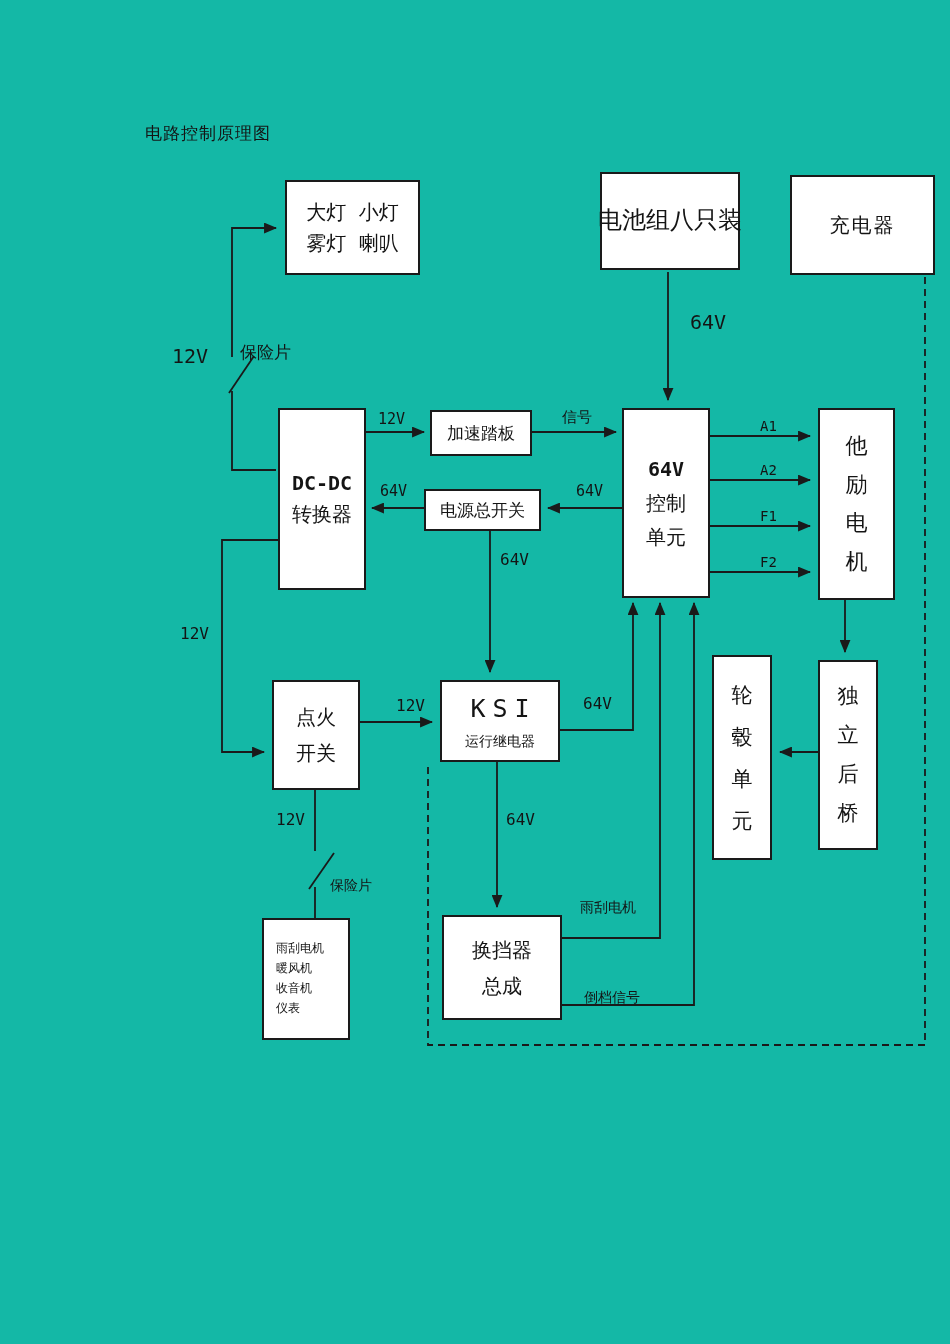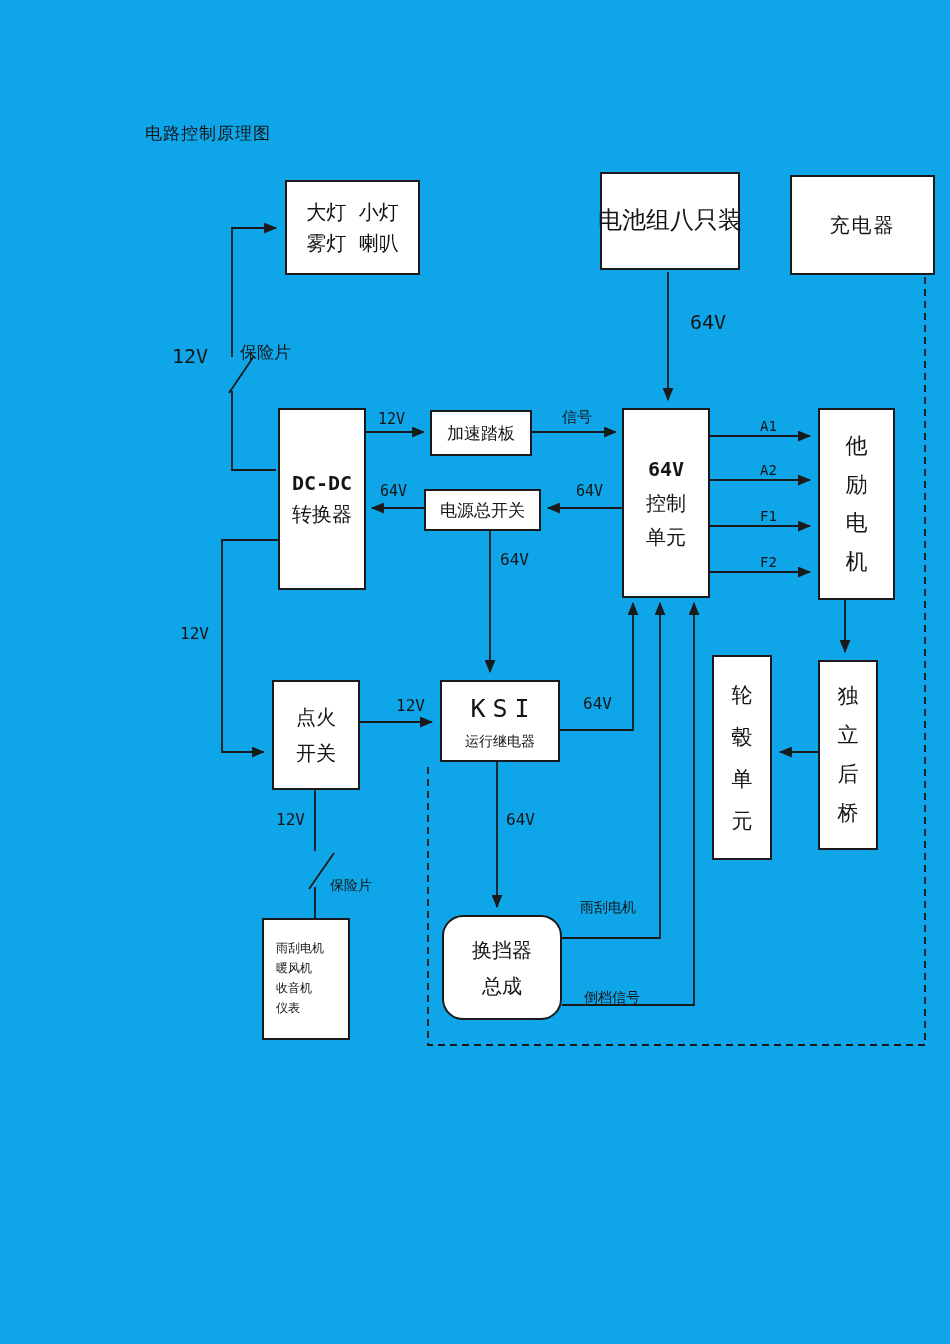--- a/index.html
+++ b/index.html
@@ -1,17 +1,17 @@
 <!DOCTYPE html>
 <html><head>
 <meta charset="utf-8">
 <style>
   html, body { margin:0; padding:0; background:#ffffff; }
   .canvas {
-    position:relative; width:950px; height:1344px; background:#0ea5e9;
+    position:relative; width:950px; height:1344px; background:#14b8a6;
     font-family:"DejaVu Sans", sans-serif; color:#141414; overflow:hidden;
   }
   .title {
     position:absolute; left:145px; top:122px; font-size:17px; letter-spacing:1px;
   }
   .box {
     position:absolute; border:2px solid #1a1a1a; background:#ffffff;
     display:flex; flex-direction:column; align-items:center; justify-content:center;
     text-align:center; box-sizing:border-box; line-height:1.55;
   }
@@ -139,21 +139,21 @@
     <span>桥</span>
   </div>
 
   <div class="box cn left-align" style="left:262px; top:918px; width:88px; height:122px; font-size:12px; line-height:1.65;">
     <span>雨刮电机</span>
     <span>暖风机</span>
     <span>收音机</span>
     <span>仪表</span>
   </div>
 
-  <div class="box cn" style="left:442px; top:915px; width:120px; height:105px; font-size:20px; line-height:1.8;border-radius:21px;">
+  <div class="box cn" style="left:442px; top:915px; width:120px; height:105px; font-size:20px; line-height:1.8;">
     <span>换挡器</span>
     <span>总成</span>
   </div>
 
   <div class="lbl mono-lbl" style="left:172px; top:346px; font-size:20px;">12V</div>
   <div class="lbl cn" style="left:240px; top:344px; font-size:17px;">保险片</div>
   <div class="lbl mono-lbl" style="left:690px; top:312px; font-size:20px;">64V</div>
 
   <div class="lbl mono-lbl" style="left:378px; top:412px; font-size:15px;">12V</div>
   <div class="lbl cn" style="left:562px; top:410px; font-size:15px;">信号</div>

